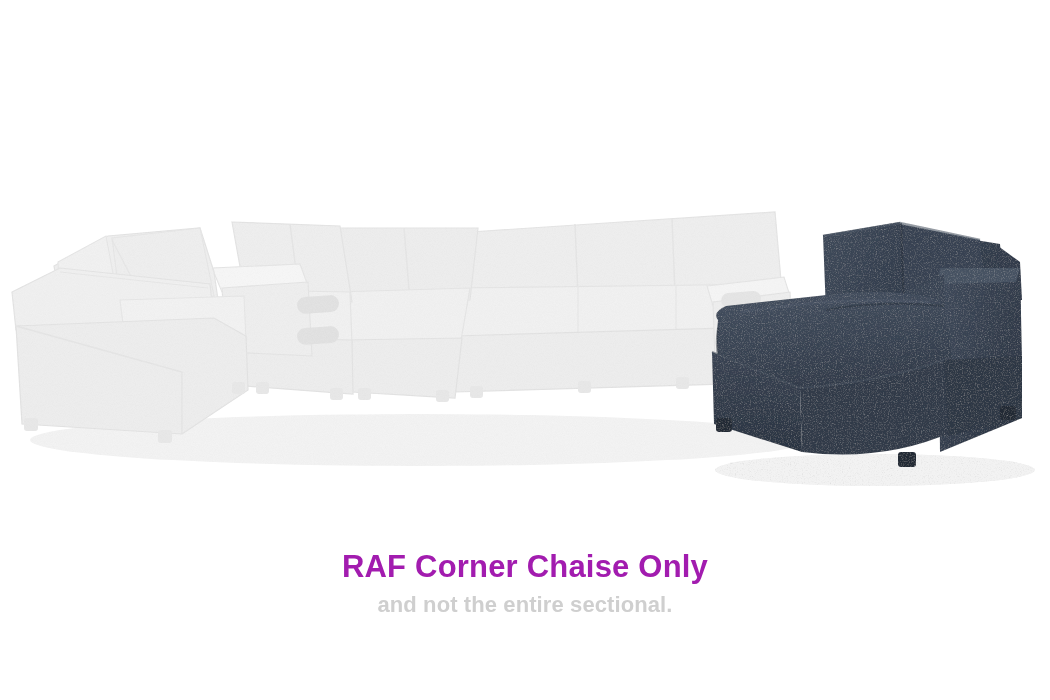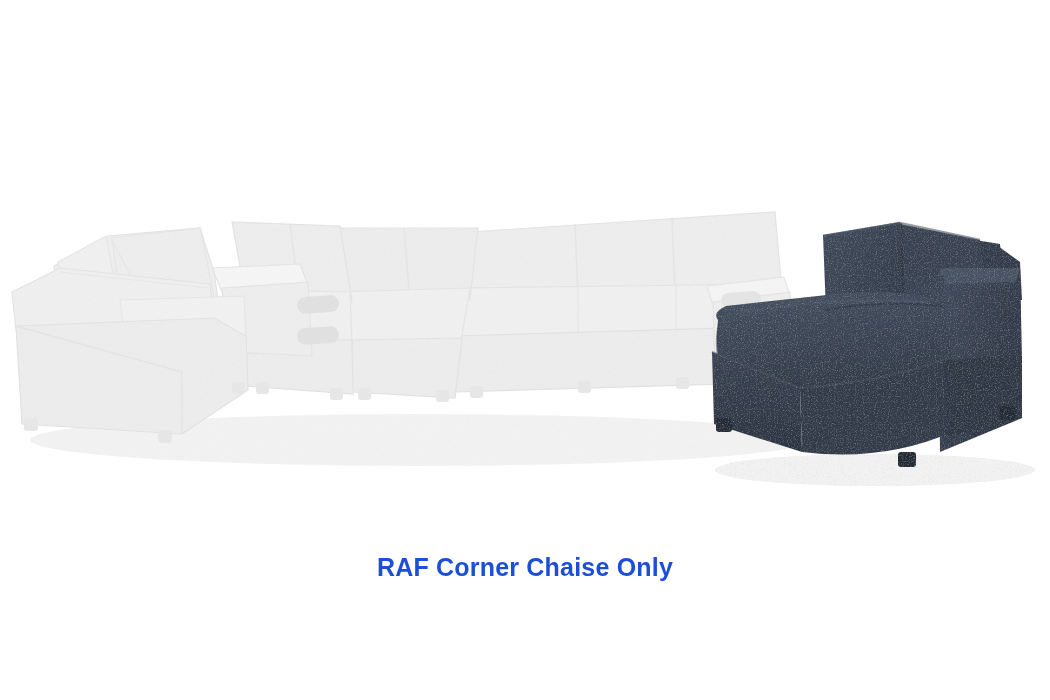--- a/index.html
+++ b/index.html
@@ -8,21 +8,21 @@
   #stage{position:relative;width:1050px;height:700px;background:#ffffff;}
 
   
   #product-illustration{position:absolute;left:0;top:0;width:1050px;height:520px;}
   #product-illustration svg{display:block;width:1050px;height:520px;}
 
   
   #caption{position:absolute;left:0;top:545px;width:1050px;text-align:center;}
   .cap-line1{font-size:26px;font-weight:700;color:#c9c9c9;letter-spacing:.1px;
              line-height:34px;white-space:nowrap;}
-  .cap-line2{font-size:25px;font-weight:700;color:#1d4ed8;letter-spacing:.2px;
+  .cap-line2{font-size:31px;font-weight:700;color:#a21caf;letter-spacing:.2px;
              line-height:44px;white-space:nowrap;}
   .cap-line3{font-size:22px;font-weight:700;color:#cfcfcf;letter-spacing:.1px;
              line-height:32px;white-space:nowrap;}
 </style>
 </head>
 <body>
 
 <div id="stage">
 
   <div id="product-illustration">
@@ -162,15 +162,16 @@
 
         <rect x="716" y="418" width="16" height="14" rx="3" fill="#222a36"></rect>
         <rect x="898" y="452" width="18" height="15" rx="3" fill="#222a36"></rect>
         <rect x="1000" y="406" width="16" height="14" rx="3" fill="#222a36"></rect>
       </g>
     </svg>
   </div>
 
   <div id="caption">
     <div class="cap-line2">RAF Corner Chaise Only</div>
+    <div class="cap-line3">and not the entire sectional.</div>
   </div>
 
 </div>
 
 </body></html>

